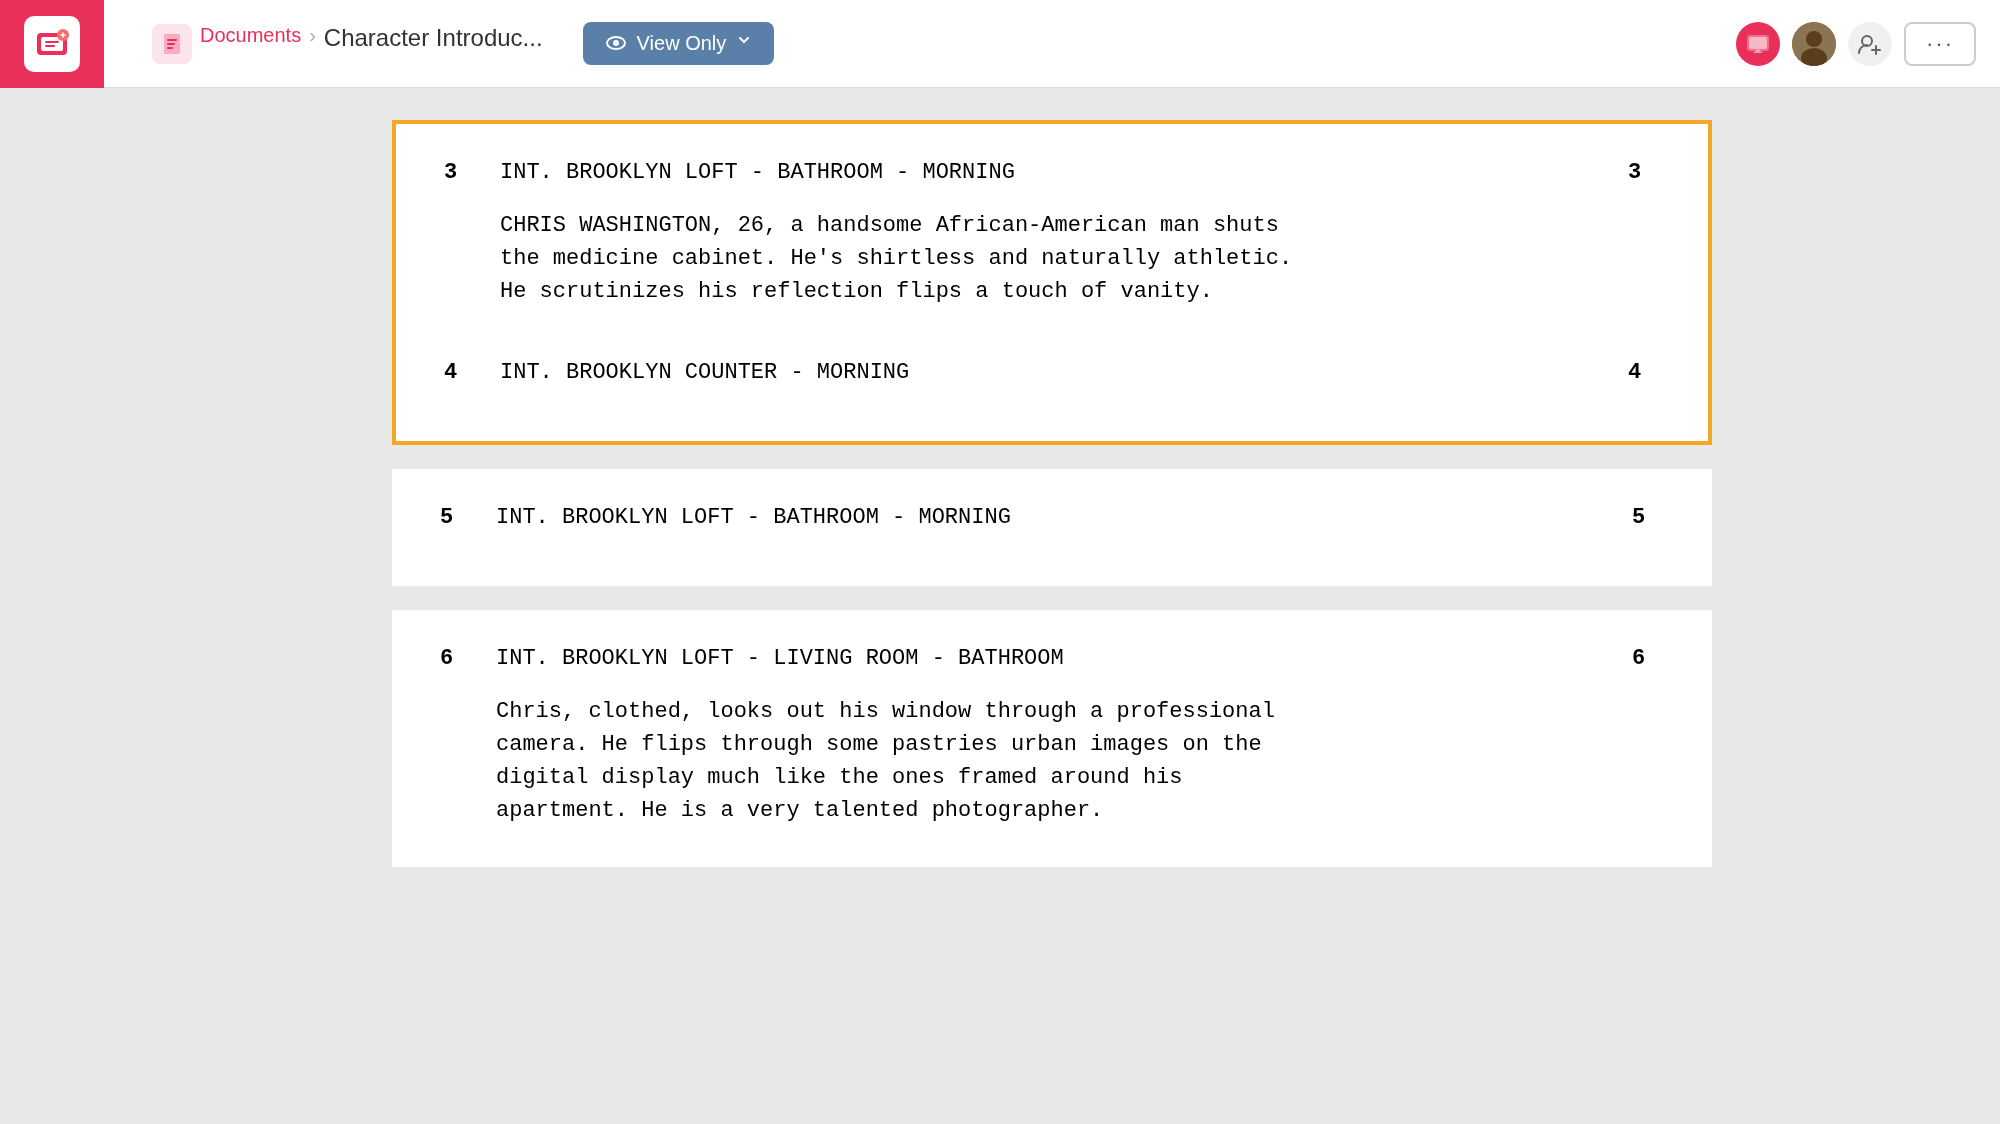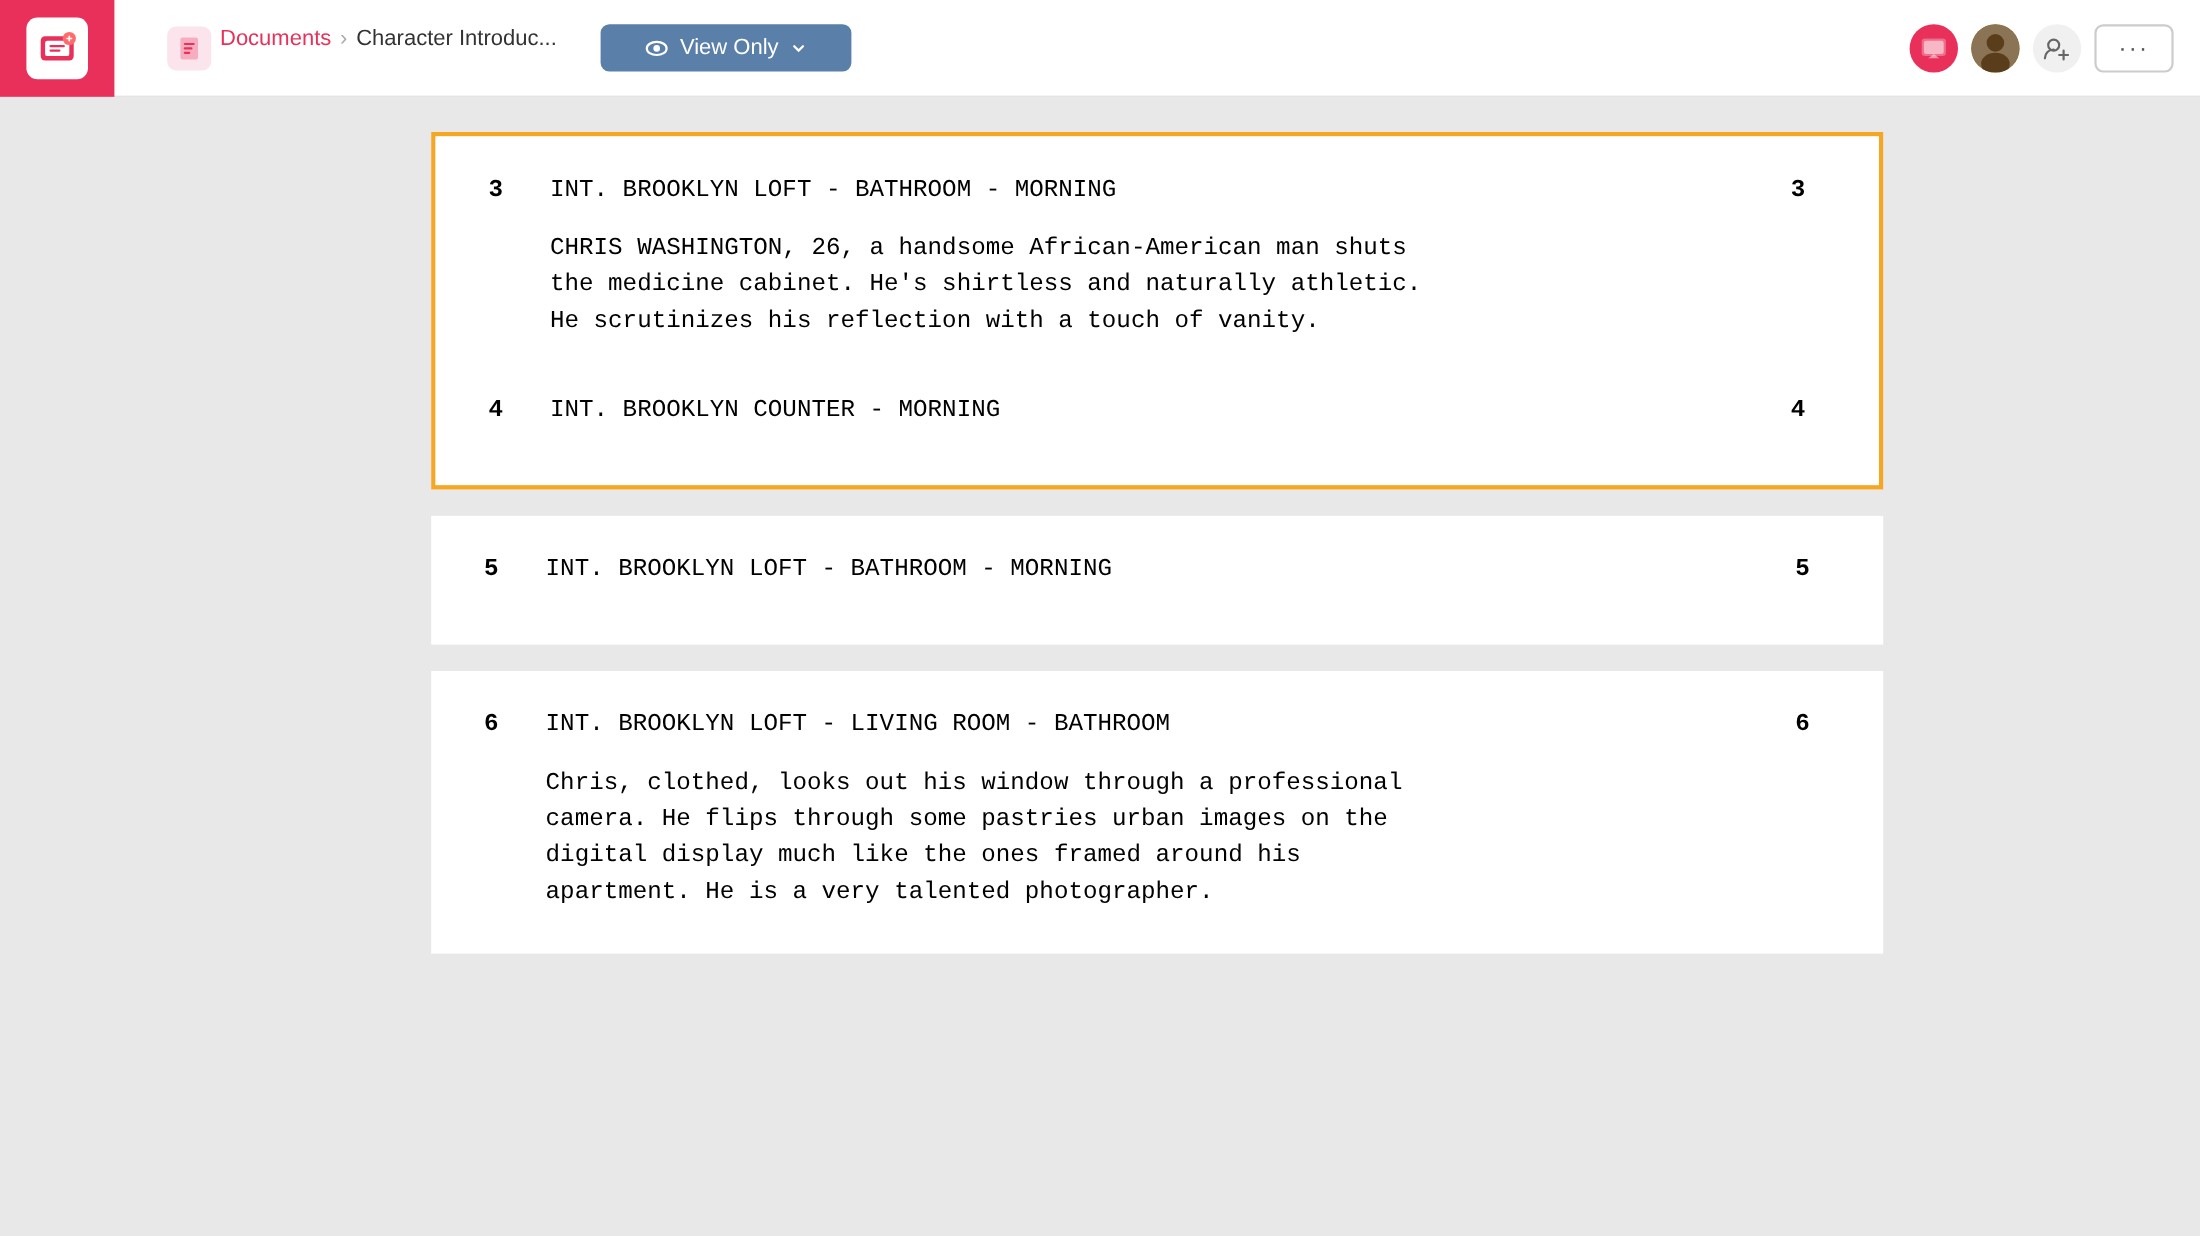--- a/index.html
+++ b/index.html
@@ -74,32 +74,31 @@
       cursor: pointer;
     }
 
     .breadcrumb-sep {
       color: #aaa;
       font-size: 20px;
     }
 
     .breadcrumb-title {
       color: #333;
-      font-size: 20px;
+      font-size: 24px;
     }
 
     #view-only-btn {
       display: flex;
-      align-items: center;
       gap: 10px;
       background: #5a7fa8;
       color: #fff;
       border: none;
       border-radius: 8px;
-      padding: 10px 40px;
+      padding: 10px 22px;
       font-size: 20px;
       font-weight: 500;
       cursor: pointer;
       margin-left: 40px;
     }
 
     #right-controls {
       display: flex;
       align-items: center;
       gap: 12px;
@@ -294,21 +293,21 @@
     <div class="highlighted-wrapper">
 
       <div class="script-scene">
         <div class="scene-header">
           <span class="scene-number">3</span>
           <span class="scene-title">INT. BROOKLYN LOFT - BATHROOM - MORNING</span>
           <span class="scene-number">3</span>
         </div>
         <div class="scene-body">CHRIS WASHINGTON, 26, a handsome African-American man shuts
 the medicine cabinet. He's shirtless and naturally athletic.
-He scrutinizes his reflection with a touch of vanity.</div>
+He scrutinizes his reflection flips a touch of vanity.</div>
       </div>
 
       <div class="script-scene" style="padding-top: 8px;">
         <div class="scene-header">
           <span class="scene-number">4</span>
           <span class="scene-title">INT. BROOKLYN COUNTER - MORNING</span>
           <span class="scene-number">4</span>
         </div>
       </div>
     </div>

